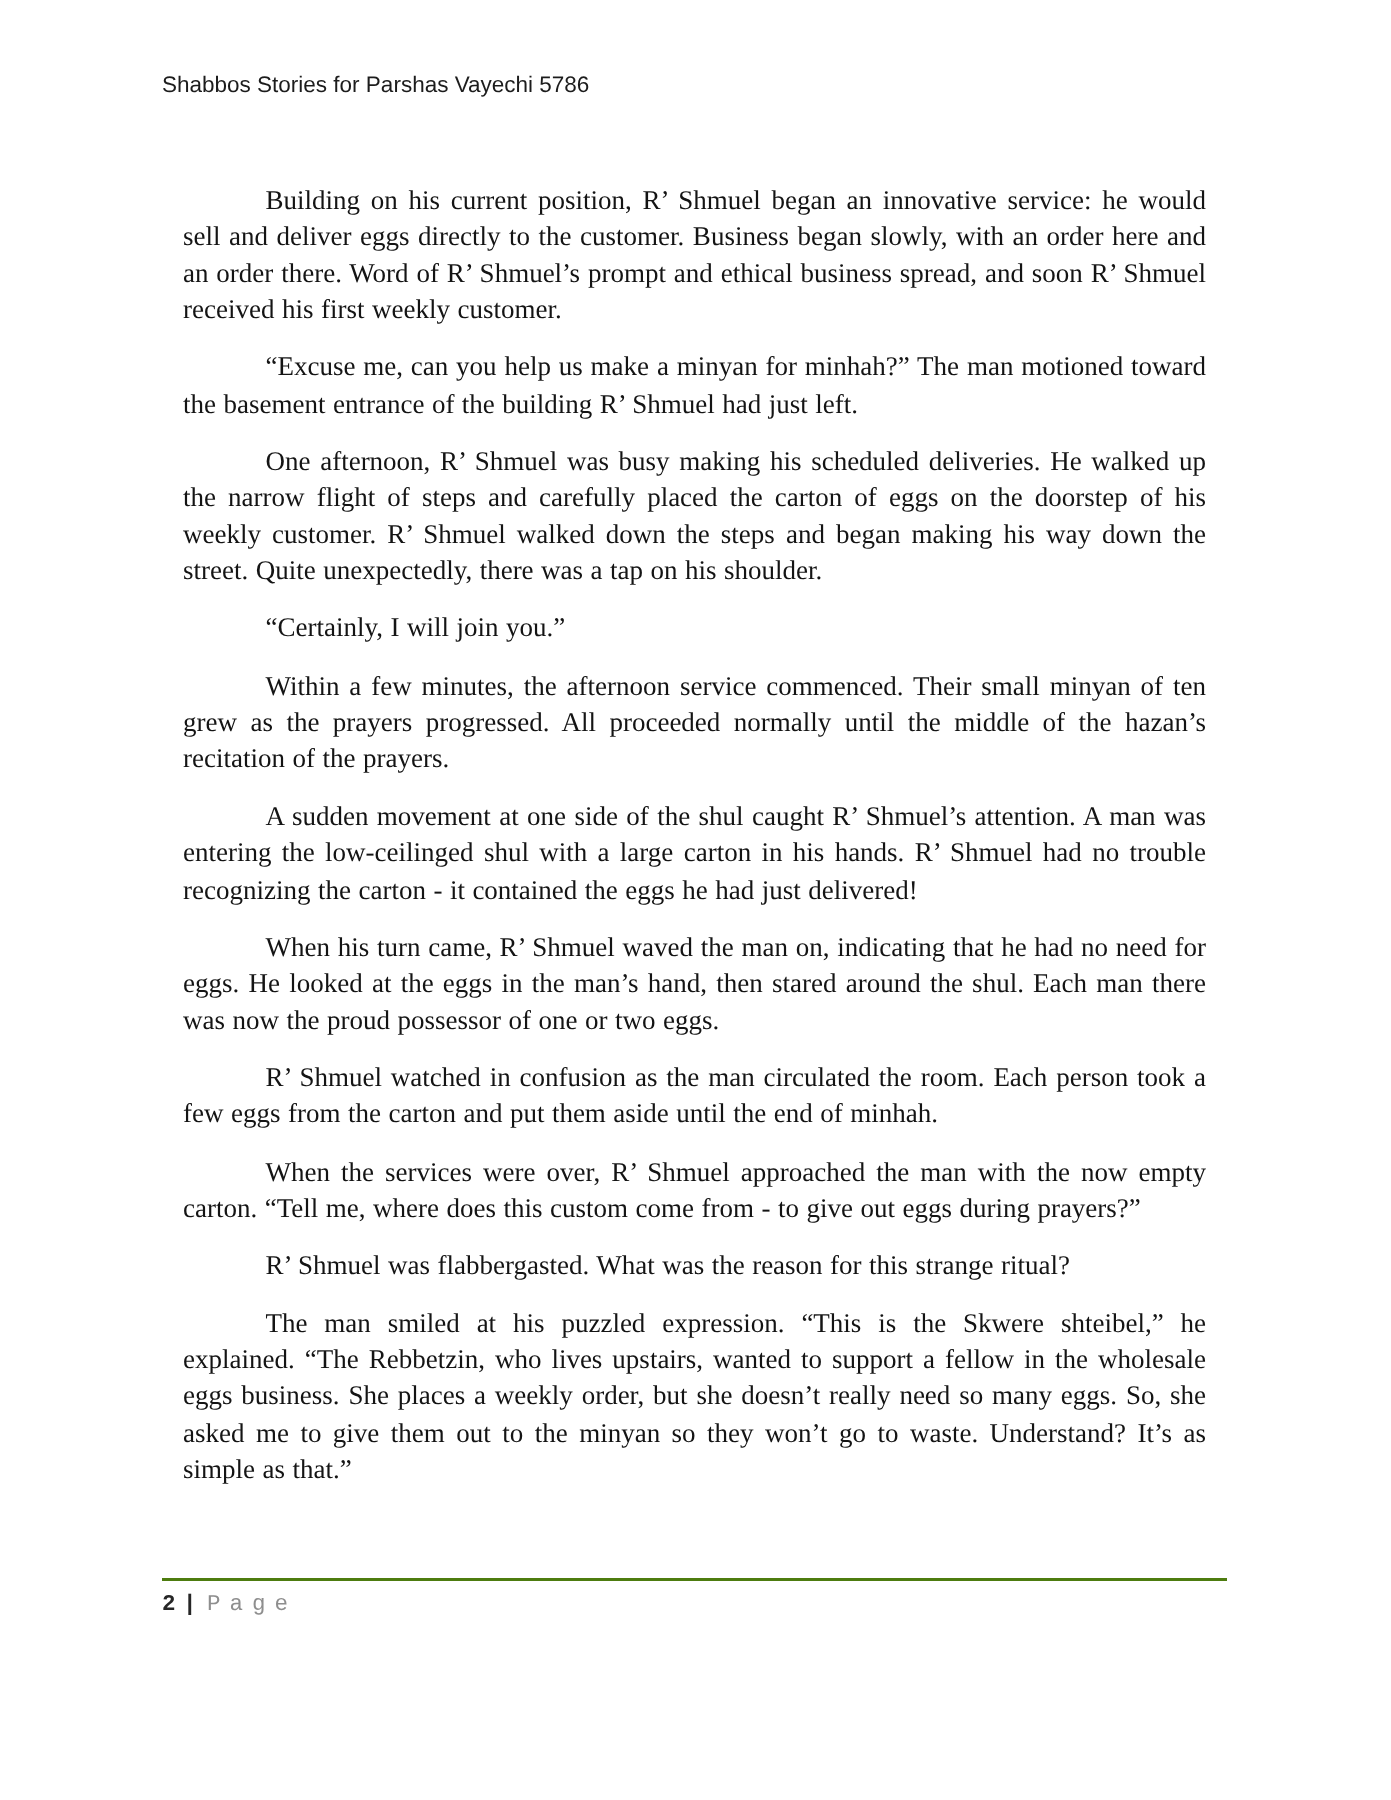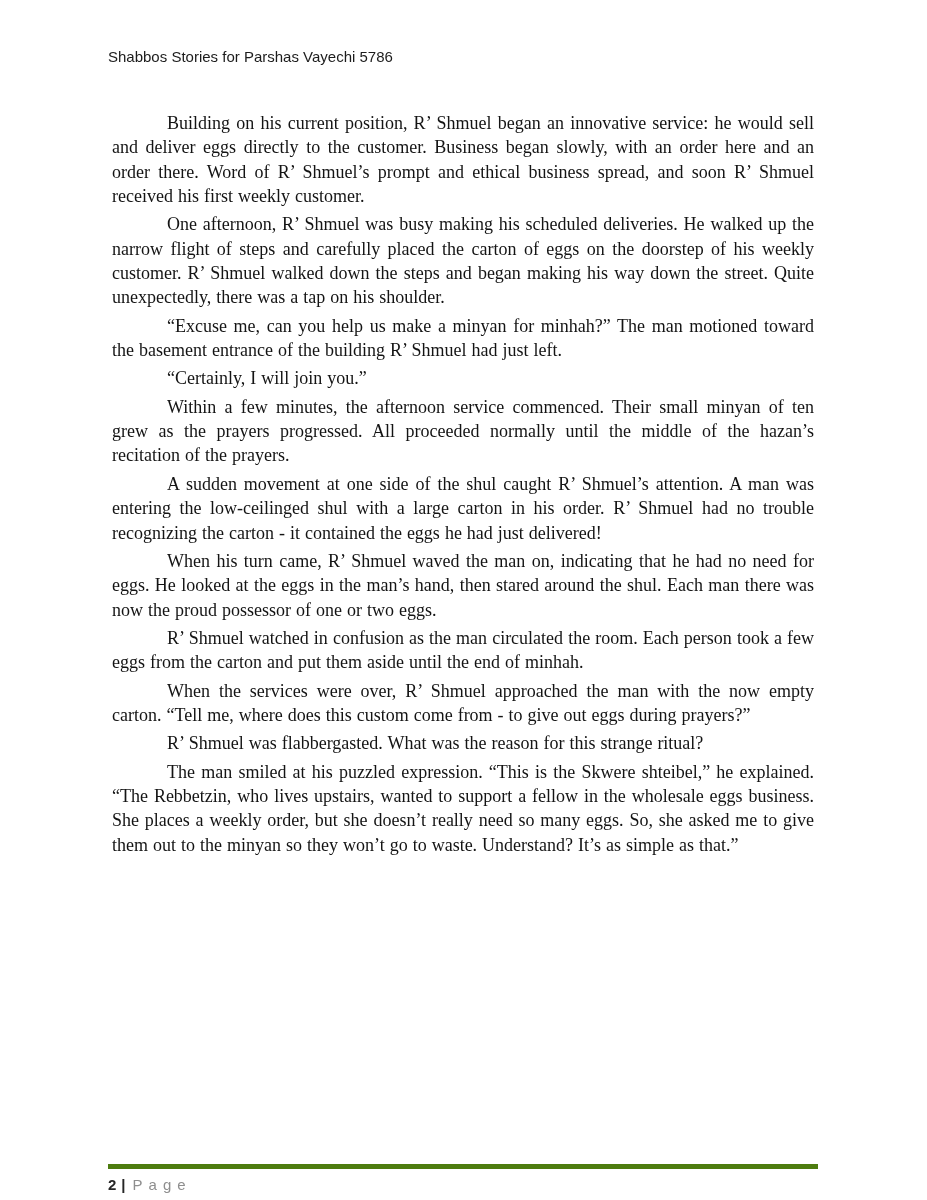--- a/index.html
+++ b/index.html
@@ -28,37 +28,37 @@
     left: 108px;
     top: 107px;
     width: 710px;
     font-family: "Liberation Serif", "DejaVu Serif", serif;
     font-size: 18px;
     line-height: 24.35px;
     color: #141414;
     text-align: justify;
   }
   .doc-body p {
-    margin: 4px;
+    margin: 14px;
     text-indent: 55px;
     word-spacing: 0.5px;
   }
   .doc-body p.reprint-note {
     font-style: italic;
     text-indent: 0;
     margin-top: 24px;
   }
   .page-footer {
     position: absolute;
     left: 108px;
-    top: 1164px;
+    top: 1052px;
     width: 710px;
-    border-top: 5px solid #4d7c0f;
+    border-top: 2px solid #4d7c0f;
     padding-top: 7px;
-    font-family: Liberation Sans, sans-serif;
+    font-family: Liberation Mono, monospace;
     font-size: 15px;
   }
   .page-footer .pagenum {
     font-weight: bold;
     color: #262626;
   }
   .page-footer .sep {
     font-weight: bold;
     color: #262626;
     margin: 0 7px 0 5px;
@@ -72,25 +72,25 @@
 <body>
 
 <div class="page">
 
   <div class="page-header">
     <span>Shabbos Stories for Parshas Vayechi 5786</span>
   </div>
 
   <div class="doc-body">
     <p>Building on his current position, R’ Shmuel began an innovative service: he would sell and deliver eggs directly to the customer. Business began slowly, with an order here and an order there. Word of R’ Shmuel’s prompt and ethical business spread, and soon R’ Shmuel received his first weekly customer.</p>
+    <p>“Excuse me, can you help us make a minyan for minhah?” The man motioned toward the basement entrance of the building R’ Shmuel had just left.</p>
     <p>One afternoon, R’ Shmuel was busy making his scheduled deliveries. He walked up the narrow flight of steps and carefully placed the carton of eggs on the doorstep of his weekly customer. R’ Shmuel walked down the steps and began making his way down the street. Quite unexpectedly, there was a tap on his shoulder.</p>
-    <p>“Excuse me, can you help us make a minyan for minhah?” The man motioned toward the basement entrance of the building R’ Shmuel had just left.</p>
     <p>“Certainly, I will join you.”</p>
     <p>Within a few minutes, the afternoon service commenced. Their small minyan of ten grew as the prayers progressed. All proceeded normally until the middle of the hazan’s recitation of the prayers.</p>
-    <p>A sudden movement at one side of the shul caught R’ Shmuel’s attention. A man was entering the low-ceilinged shul with a large carton in his order. R’ Shmuel had no trouble recognizing the carton - it contained the eggs he had just delivered!</p>
+    <p>A sudden movement at one side of the shul caught R’ Shmuel’s attention. A man was entering the low-ceilinged shul with a large carton in his hands. R’ Shmuel had no trouble recognizing the carton - it contained the eggs he had just delivered!</p>
     <p>When his turn came, R’ Shmuel waved the man on, indicating that he had no need for eggs. He looked at the eggs in the man’s hand, then stared around the shul. Each man there was now the proud possessor of one or two eggs.</p>
     <p>R’ Shmuel watched in confusion as the man circulated the room. Each person took a few eggs from the carton and put them aside until the end of minhah.</p>
     <p>When the services were over, R’ Shmuel approached the man with the now empty carton. “Tell me, where does this custom come from - to give out eggs during prayers?”</p>
     <p>R’ Shmuel was flabbergasted. What was the reason for this strange ritual?</p>
     <p>The man smiled at his puzzled expression. “This is the Skwere shteibel,” he explained. “The Rebbetzin, who lives upstairs, wanted to support a fellow in the wholesale eggs business. She places a weekly order, but she doesn’t really need so many eggs. So, she asked me to give them out to the minyan so they won’t go to waste. Understand? It’s as simple as that.”</p>
   </div>
 
   <div class="page-footer">
     <span class="pagenum">2</span><span class="sep">|</span><span class="pagelabel">Page</span>
   </div>

